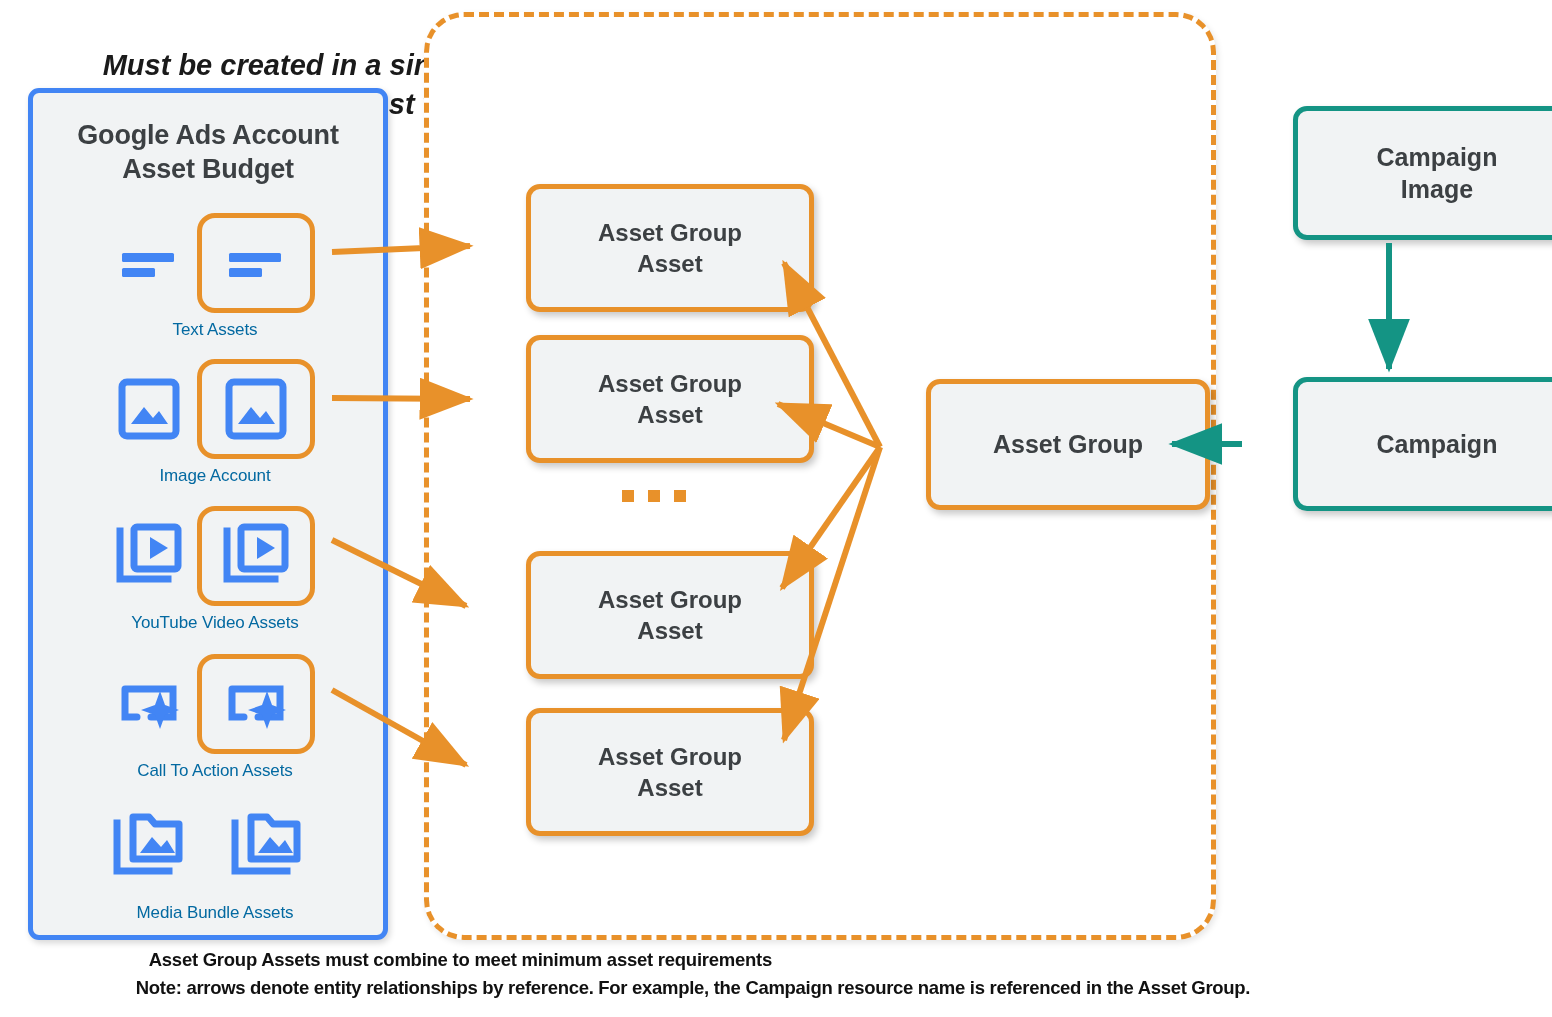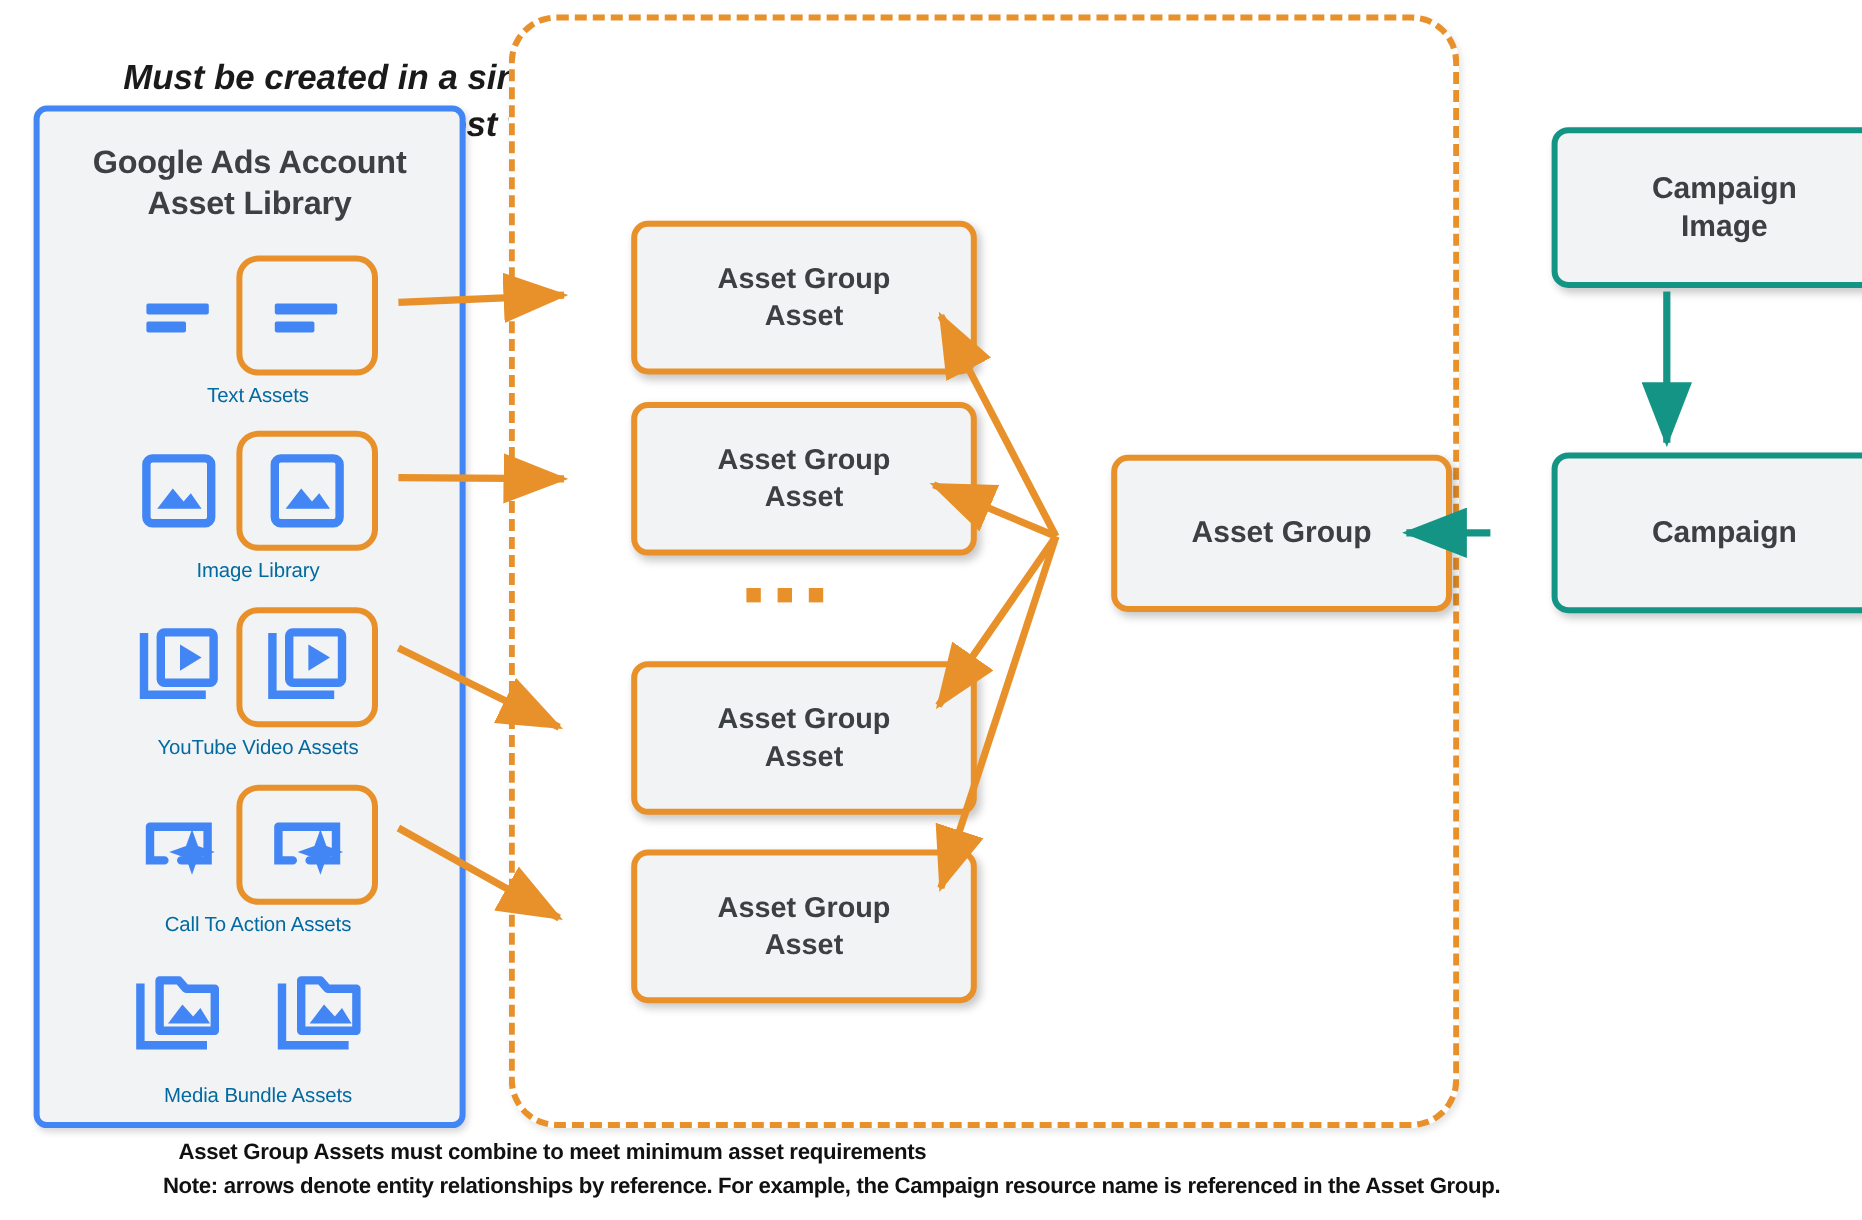--- a/index.html
+++ b/index.html
@@ -259,21 +259,21 @@
   <div class="mutate-box"></div>
 
   <div class="mutate-title">
     <div>Must be created in a single mutate request</div>
     <div>or request will fail</div>
   </div>
 
   <div class="library-panel">
     <div class="library-title">
       <div>Google Ads Account</div>
-      <div>Asset Library</div>
+      <div>Asset Budget</div>
     </div>
 
     <div class="asset-row" style="top:122px">
       <div class="icon-pair">
         <div class="icon-plain">
           <svg width="62" height="48" viewBox="0 0 62 48">
             <rect x="4" y="14" width="52" height="9" rx="1.5" fill="#4285f4"></rect>
             <rect x="4" y="29" width="33" height="9" rx="1.5" fill="#4285f4"></rect>
           </svg>
         </div>
@@ -295,21 +295,21 @@
             <path d="M15,48 L28,31 L37,42 L43,35 L52,48 z" fill="#4285f4"></path>
           </svg>
         </div>
         <div class="icon-boxed">
           <svg width="66" height="66" viewBox="0 0 66 66">
             <rect x="6" y="6" width="54" height="54" rx="5" fill="none" stroke="#4285f4" stroke-width="7"></rect>
             <path d="M15,48 L28,31 L37,42 L43,35 L52,48 z" fill="#4285f4"></path>
           </svg>
         </div>
       </div>
-      <div class="asset-label">Image Library</div>
+      <div class="asset-label">Image Account</div>
     </div>
 
     <div class="asset-row" style="top:415px">
       <div class="icon-pair">
         <div class="icon-plain">
           <svg width="74" height="70" viewBox="0 0 74 70">
             <path d="M8,10 L8,58 L56,58" fill="none" stroke="#4285f4" stroke-width="7" stroke-linecap="square"></path>
             <rect x="22" y="6" width="44" height="42" rx="3" fill="none" stroke="#4285f4" stroke-width="7"></rect>
             <path d="M38,16 L56,27 L38,38 z" fill="#4285f4"></path>
           </svg>

